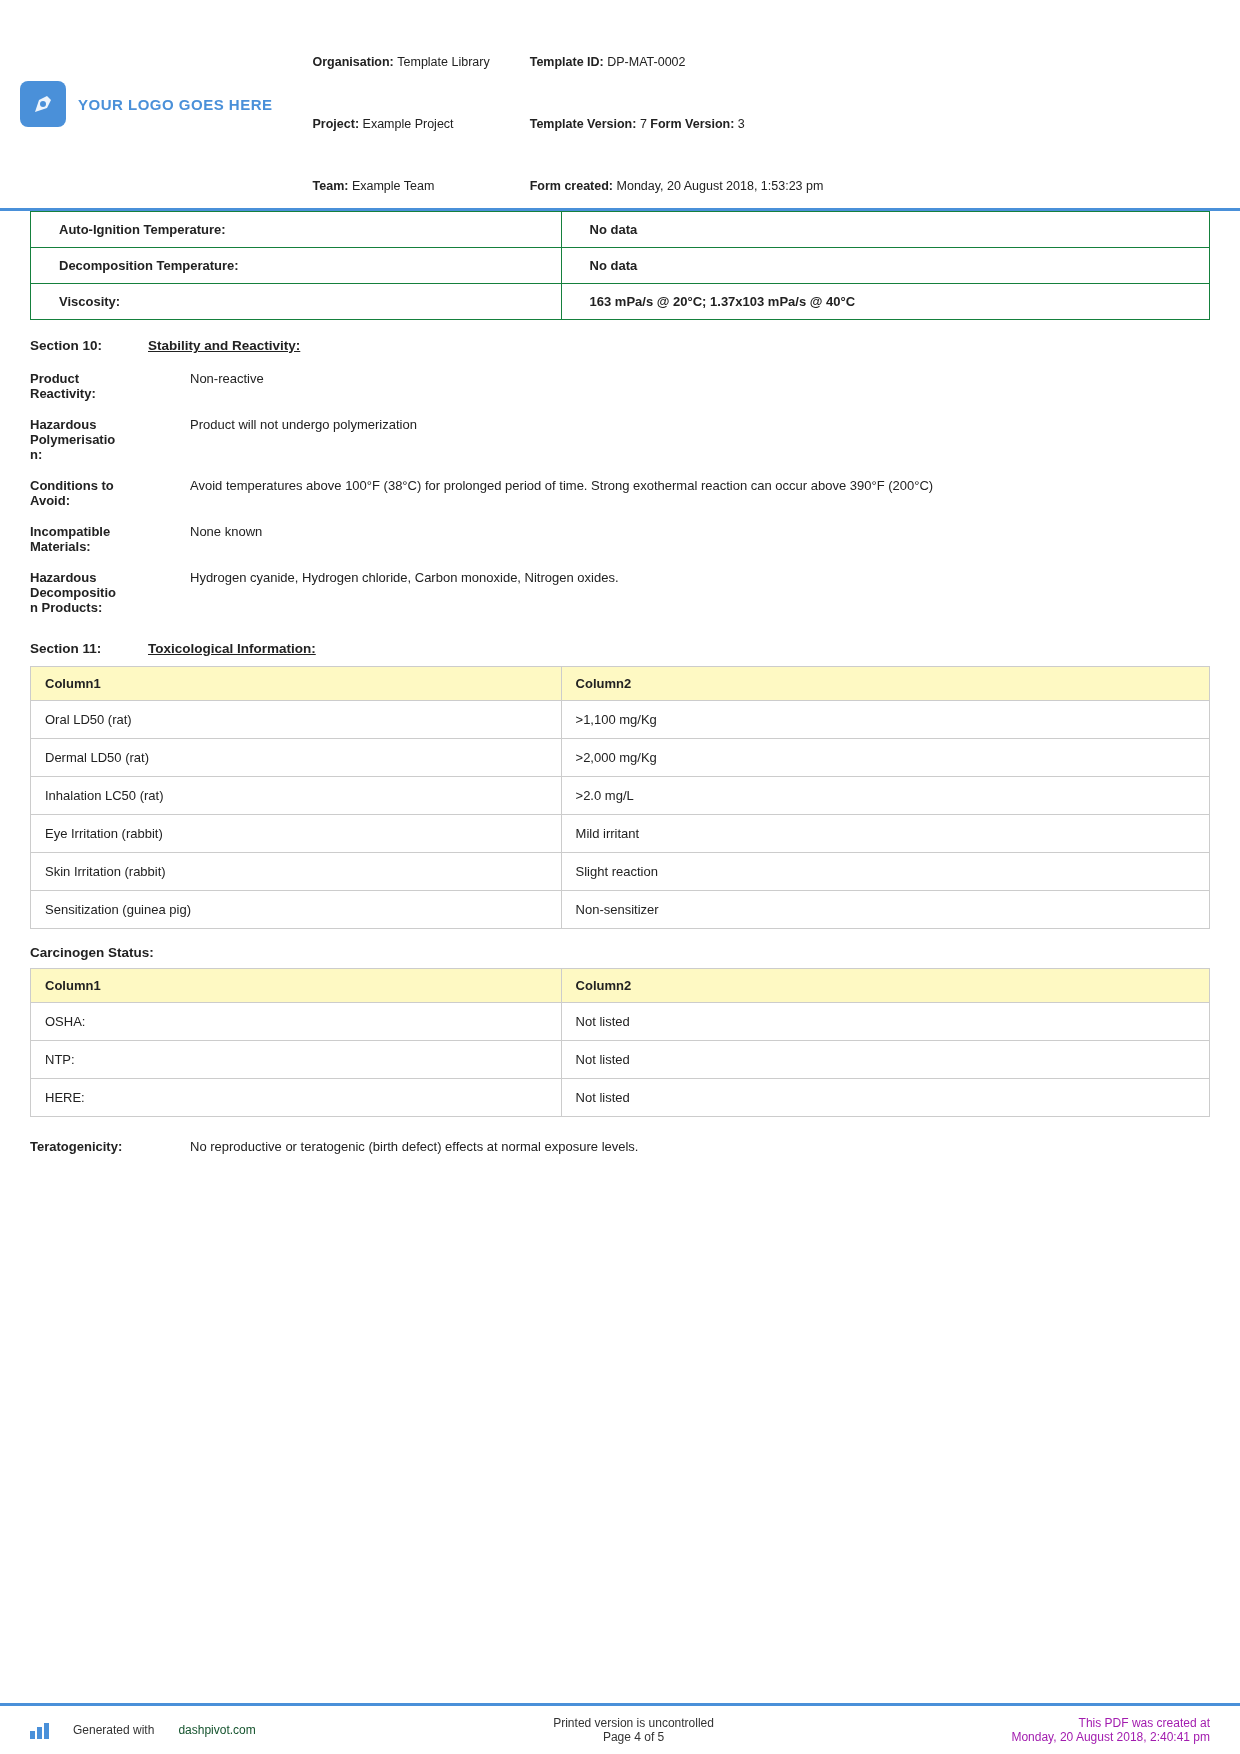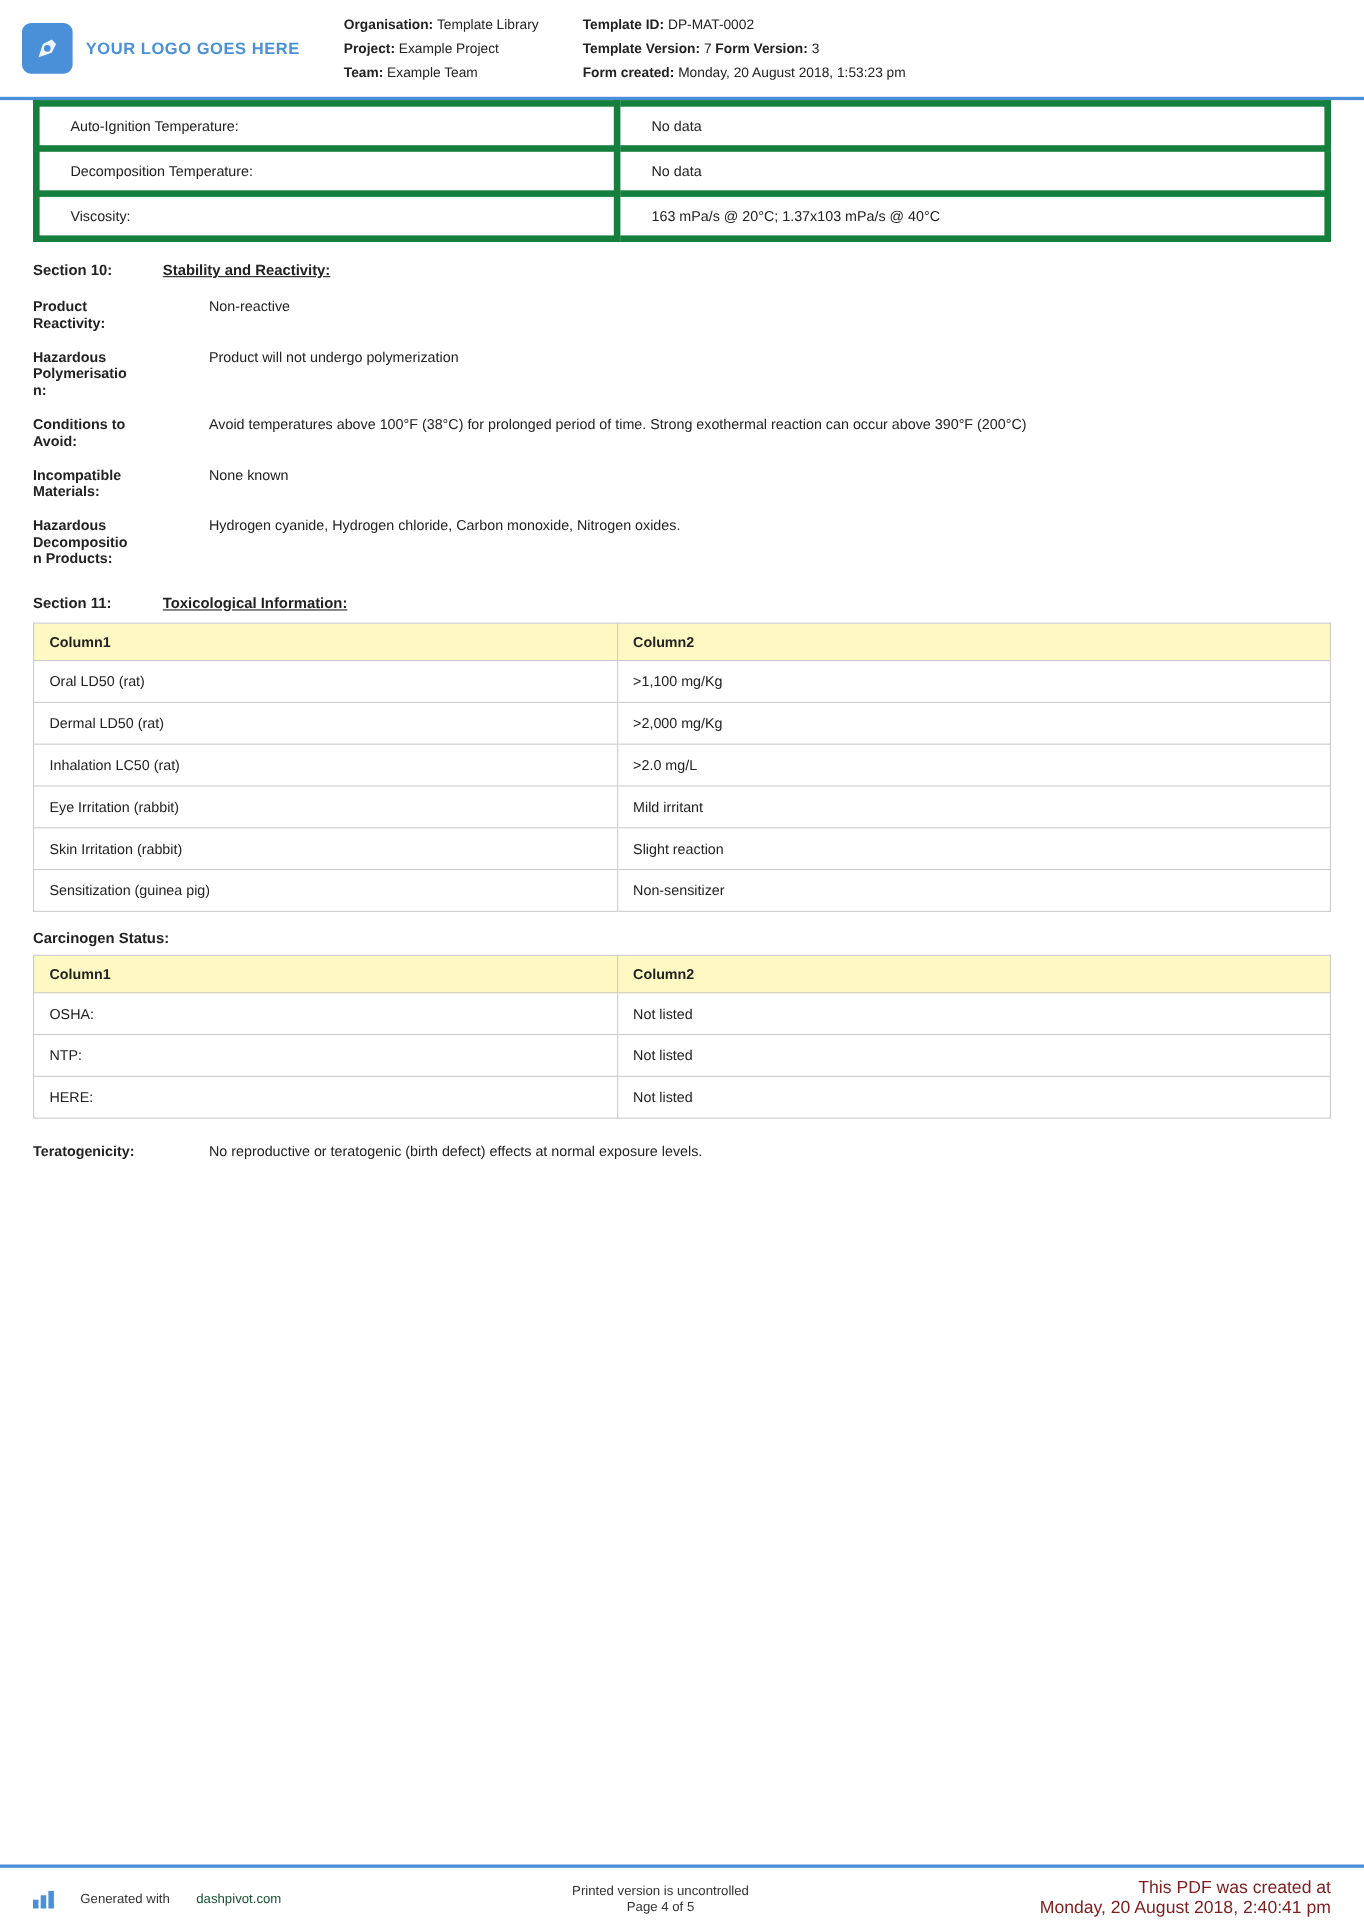--- a/index.html
+++ b/index.html
@@ -59,40 +59,42 @@
       padding-left: 20px;
     }
     .header-meta-col {
       display: flex;
       flex-direction: column;
       gap: 2px;
     }
     .header-meta-col p {
       font-size: 12.5px;
       line-height: 1.6;
+      margin-top: 40px;
     }
     .header-meta-col p span.label {
       font-weight: bold;
     }
     
     .content {
       flex: 1;
       padding: 0 30px 20px 30px;
     }
     
     .prop-table {
       width: 100%;
       border-collapse: collapse;
       margin-bottom: 18px;
     }
     .prop-table td {
-      border: 6px solid #15803d;
+      border: 1px solid #15803d;
       padding: 10px 28px;
       font-size: 13px;
       vertical-align: top;
+      font-weight: bold;
     }
     .prop-table td:first-child {
       width: 45%;
     }
     
     .section-row {
       display: flex;
       flex-direction: row;
       gap: 18px;
       margin: 18px 0 10px 0;
@@ -183,22 +185,22 @@
     .footer-left a {
       color: #14532d;
       text-decoration: none;
     }
     .footer-center {
       font-size: 12px;
       color: #333;
       text-align: center;
     }
     .footer-right {
-      font-size: 16px;
-      color: #7f1d1d;
+      font-size: 12px;
+      color: #a21caf;
       text-align: right;
     }
     .footer-bars {
       display: flex;
       align-items: flex-end;
       gap: 2px;
       height: 18px;
     }
     .footer-bars span {
       display: inline-block;

